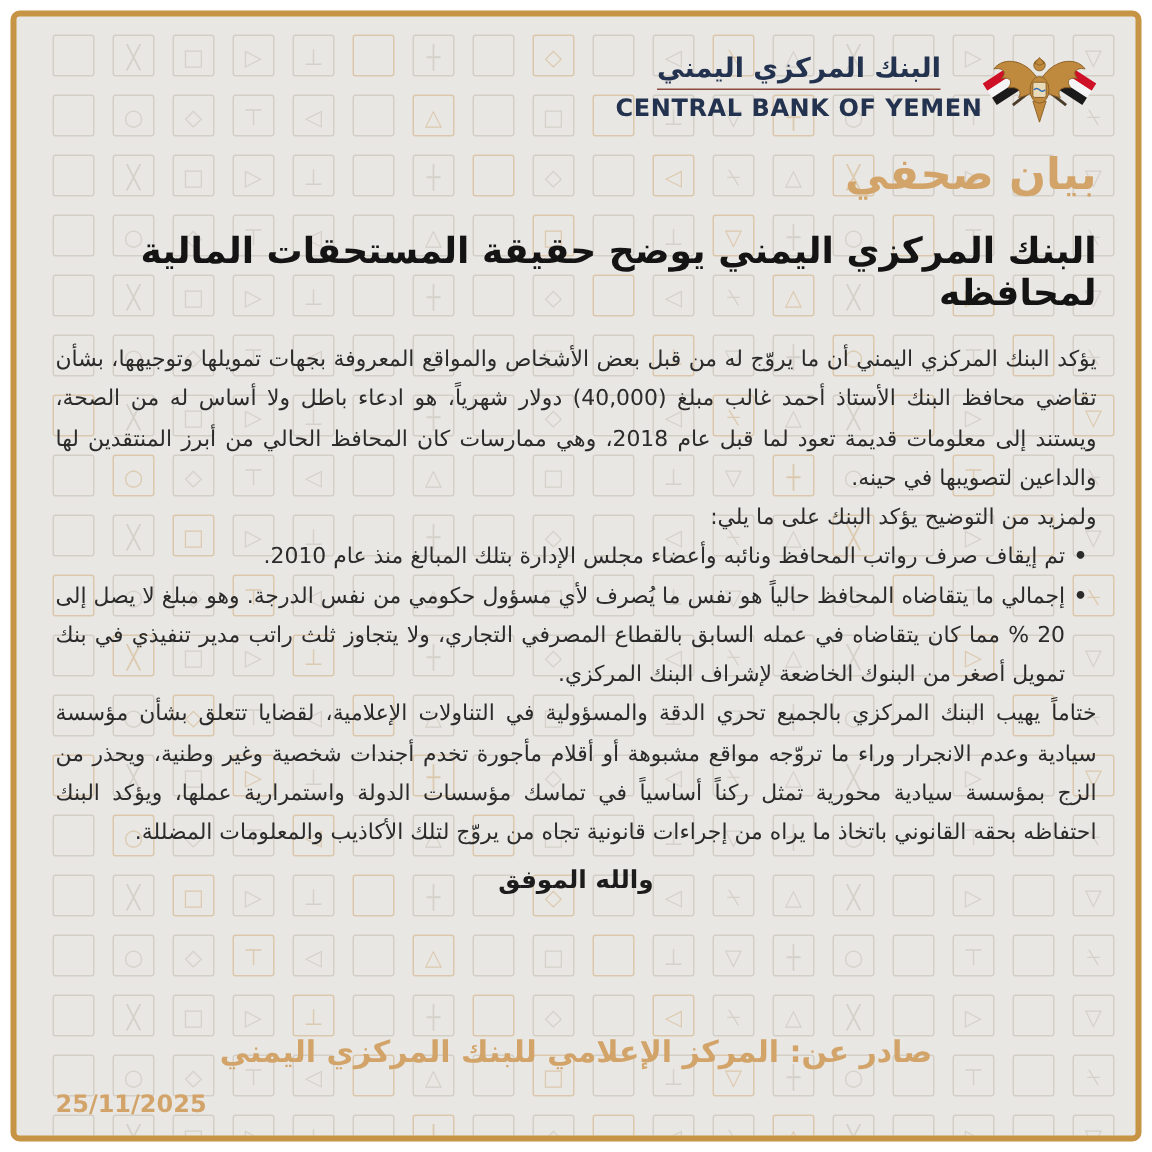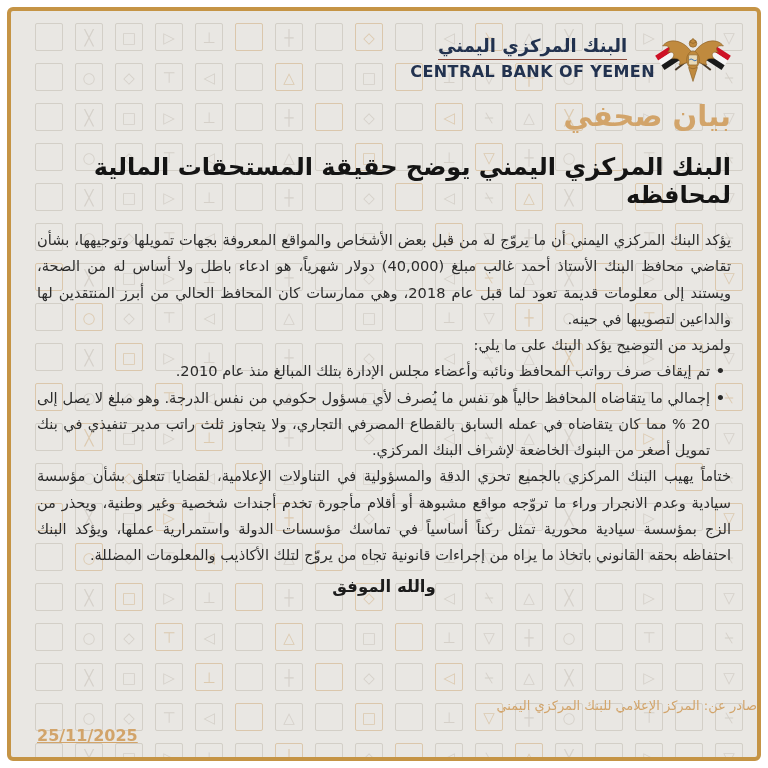--- a/index.html
+++ b/index.html
@@ -124,35 +124,35 @@
     font-weight: bold;
     font-size: 16.5px;
     margin-top: 4px;
     color: #1c1c1c;
   }
   .issued-by {
     position: absolute;
     left: 0;
     right: 0;
     bottom: 44px;
-    font-size: 13px;
-    font-weight: normal;
+    text-align: center;
+    font-size: 20px;
+    font-weight: bold;
     color: var(--gold-text, #d2a46a);
     z-index: 1;
   }
   .pub-date {
     position: absolute;
     left: 26px;
     bottom: 12px;
     direction: ltr;
     font-size: 16px;
     font-weight: bold;
     color: var(--gold-text, #d2a46a);
     z-index: 1;
-    text-decoration: underline;
   }
 </style>
 </head>
 <body>
 
 <div class="frame">
 
   <div class="watermark">
       <div class="wm-cell">▽</div>
       <div class="wm-cell"></div>

